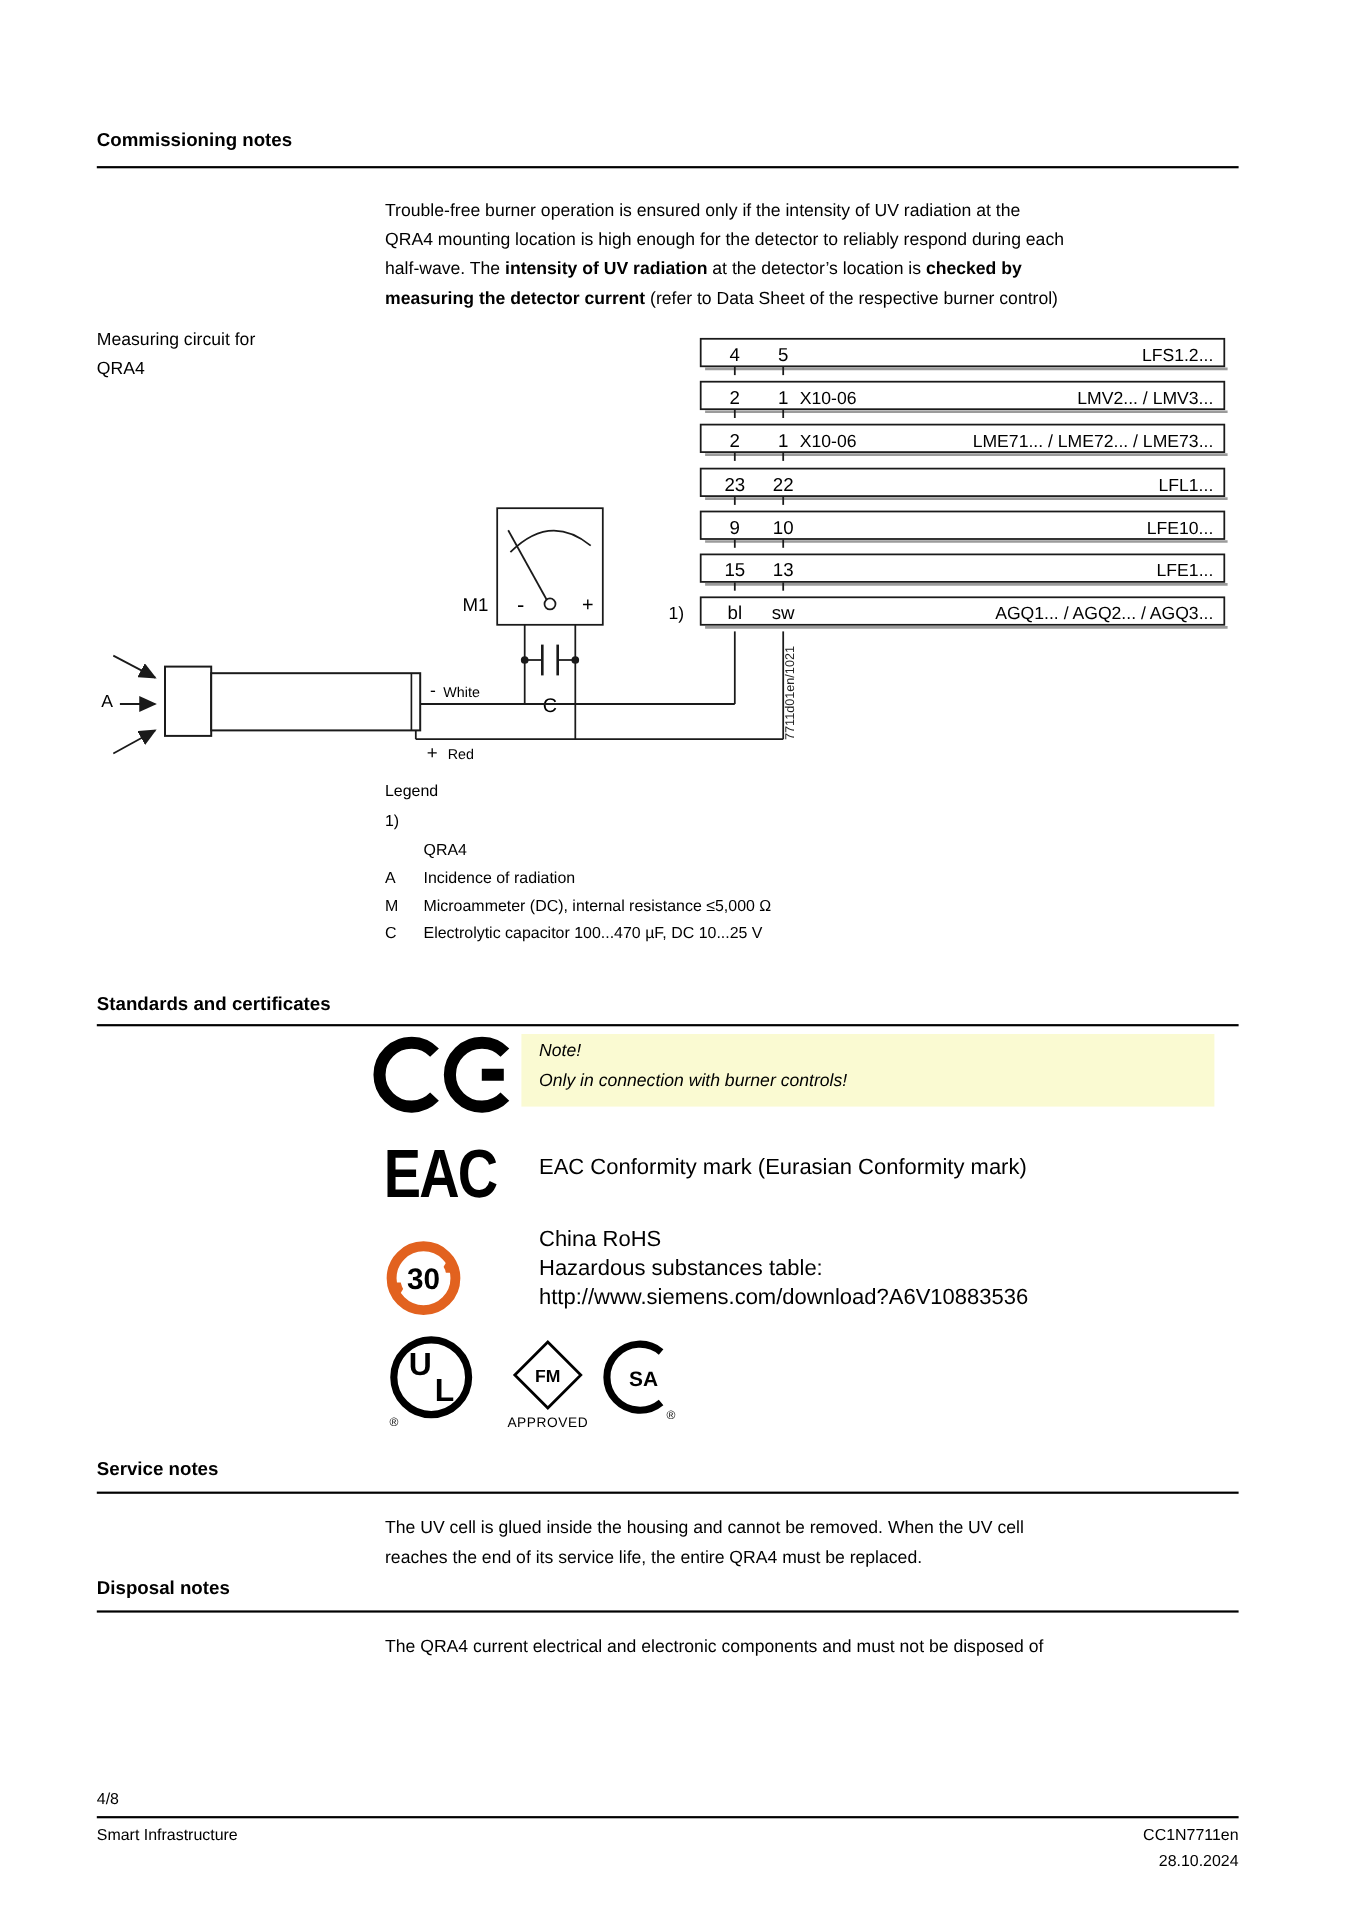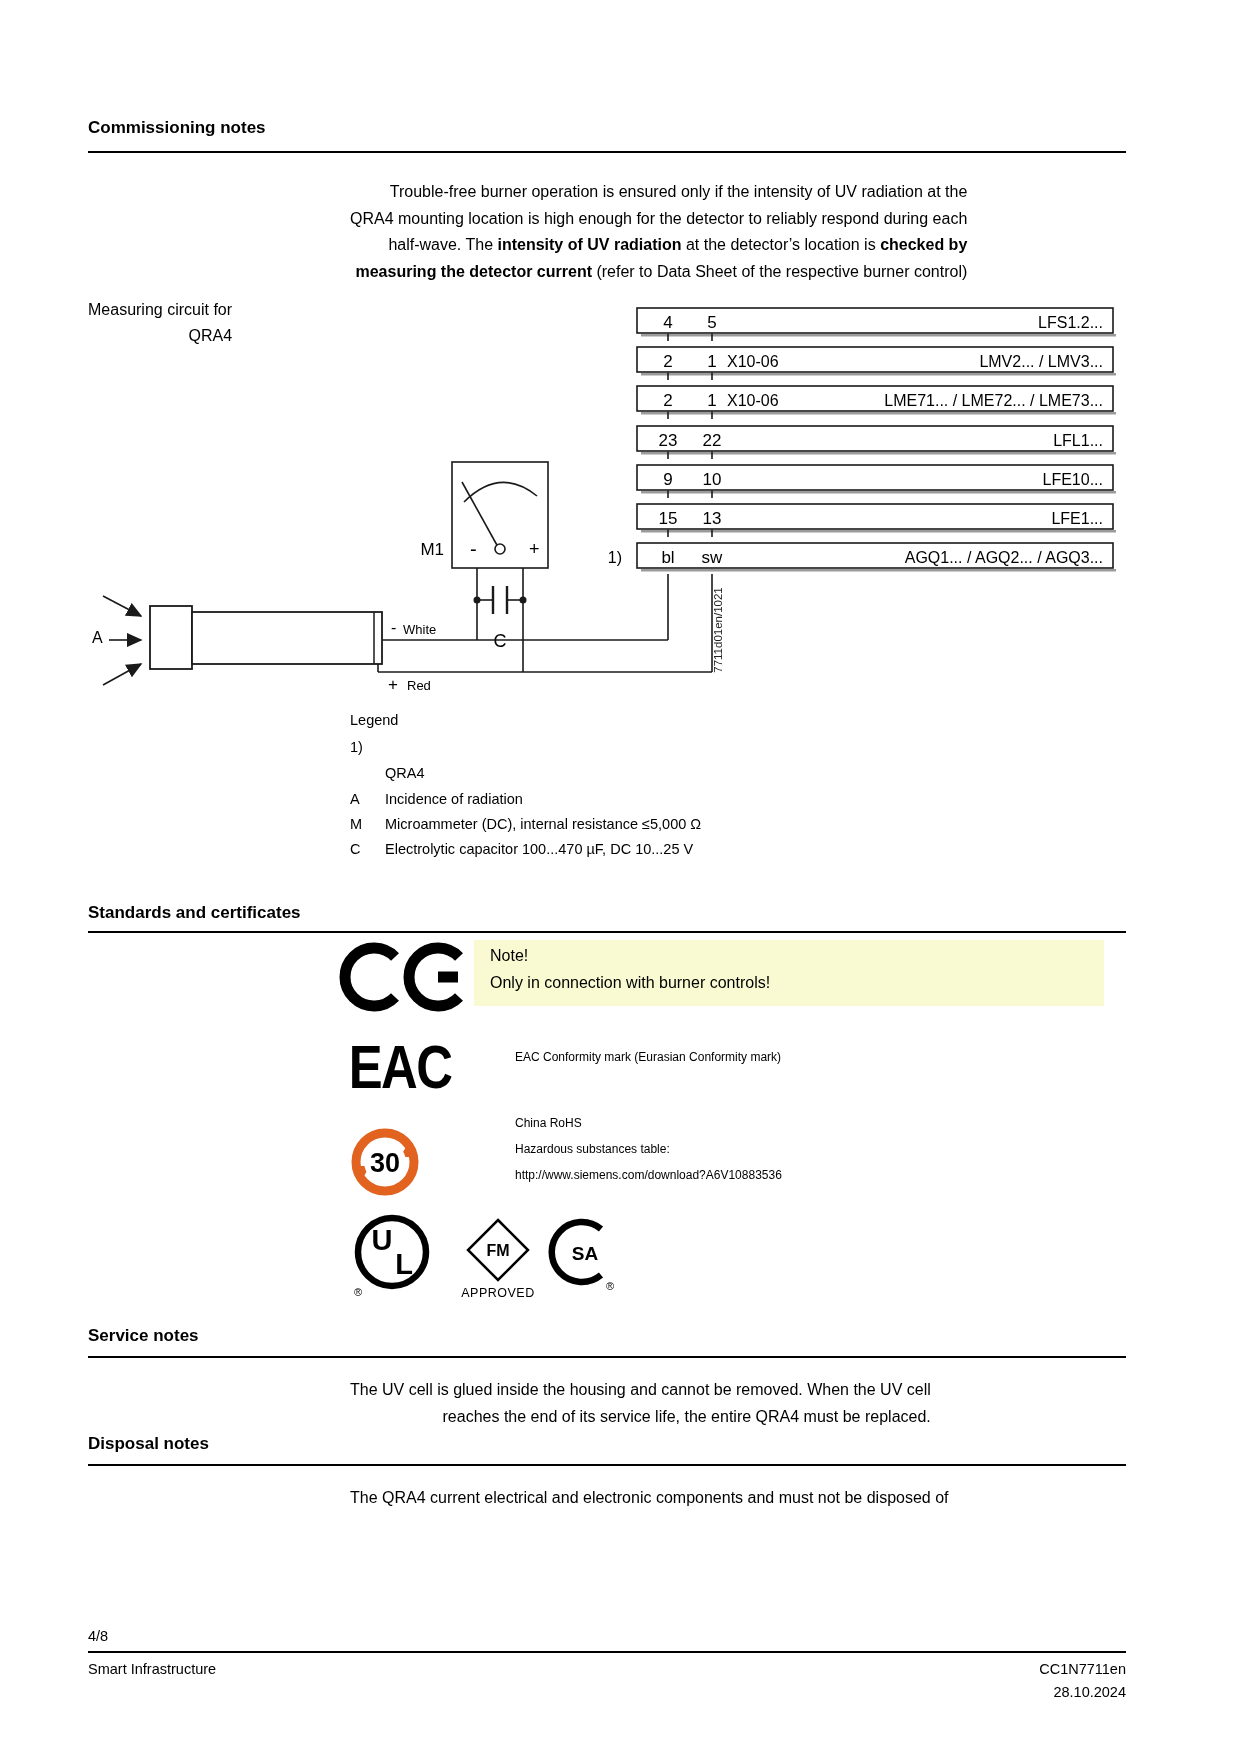--- a/index.html
+++ b/index.html
@@ -1,30 +1,30 @@
 <!DOCTYPE html>
 <html><head>
 <meta charset="utf-8">
 <style>
   html,body{margin:0;padding:0;background:#ffffff;}
   .page{position:relative;width:1241px;height:1754px;background:#fff;overflow:hidden;
-        font-family:"Liberation Sans",sans-serif;color:#000;text-align:right;}
+        font-family:"Liberation Sans",sans-serif;color:#000;}
   .abs{position:absolute;}
   .sec-h{position:absolute;left:88px;font-size:17px;font-weight:bold;white-space:nowrap;}
   .rule{position:absolute;left:88px;width:1038px;height:2px;background:#000;}
   .body-block{position:absolute;left:350px;font-size:16px;line-height:26.5px;margin-top:13px;}
   .body-line{white-space:nowrap;}
   .b{font-weight:bold;}
   .caption{position:absolute;left:88px;font-size:16px;line-height:26px;}
   .legend-line{position:absolute;font-size:14.5px;white-space:nowrap;}
   .lg-key{position:absolute;left:350px;}
   .lg-txt{position:absolute;left:385px;}
   .notebox{position:absolute;left:474px;top:940px;width:630px;height:66px;}
-  .note-line{position:absolute;left:16px;font-size:16px;white-space:nowrap;}
-  .cert-text{position:absolute;left:515px;font-size:12px;white-space:nowrap;}
+  .note-line{position:absolute;left:16px;font-size:16px;white-space:nowrap;font-style:italic;}
+  .cert-text{position:absolute;left:490px;font-size:20px;white-space:nowrap;}
   .footer-sm{position:absolute;font-size:14.5px;white-space:nowrap;}
   .frule{position:absolute;left:88px;width:1038px;height:2px;background:#000;}
   svg text{font-family:"Liberation Sans",sans-serif;fill:#000;}
   .rowbox{fill:#fff;stroke:#1a1a1a;stroke-width:1.6;}
   .shadow{stroke:#9b9b9b;stroke-width:2.4;}
   .tick{stroke:#1a1a1a;stroke-width:1.6;}
   .wire{stroke:#1a1a1a;stroke-width:1.6;fill:none;}
   .tnum{font-size:17px;text-anchor:middle;}
   .tconn{font-size:16px;}
   .tlabel{font-size:16px;text-anchor:end;}

